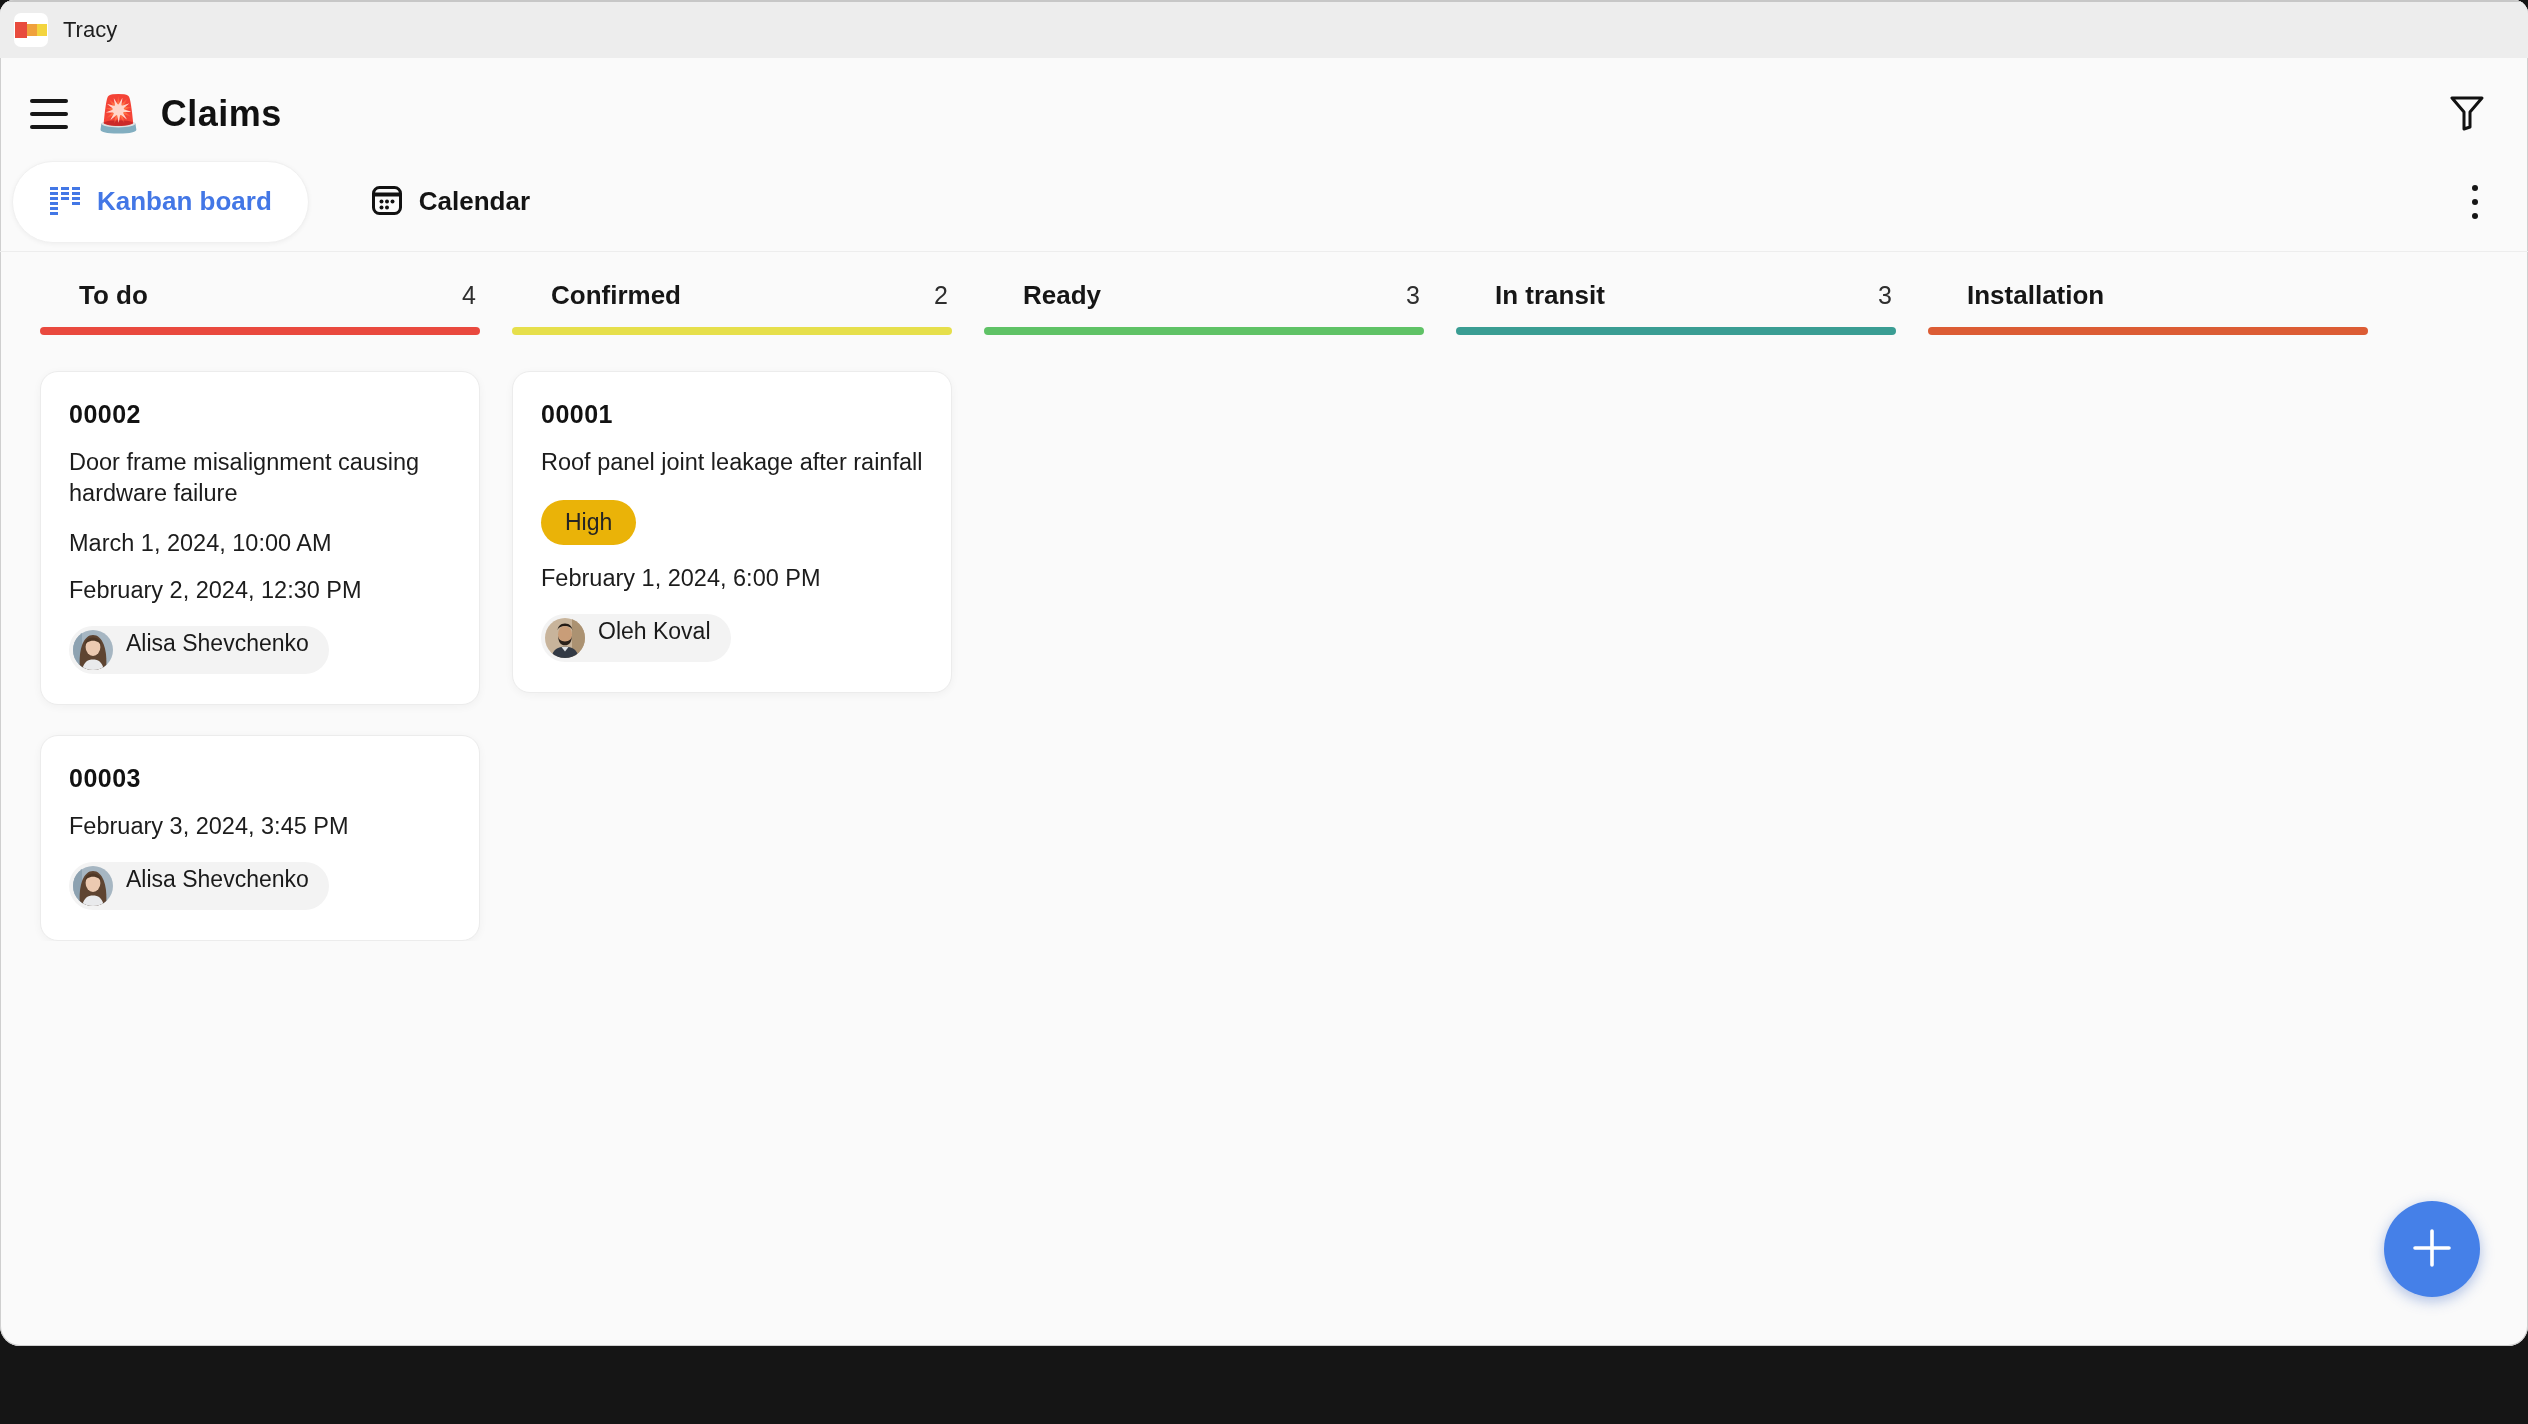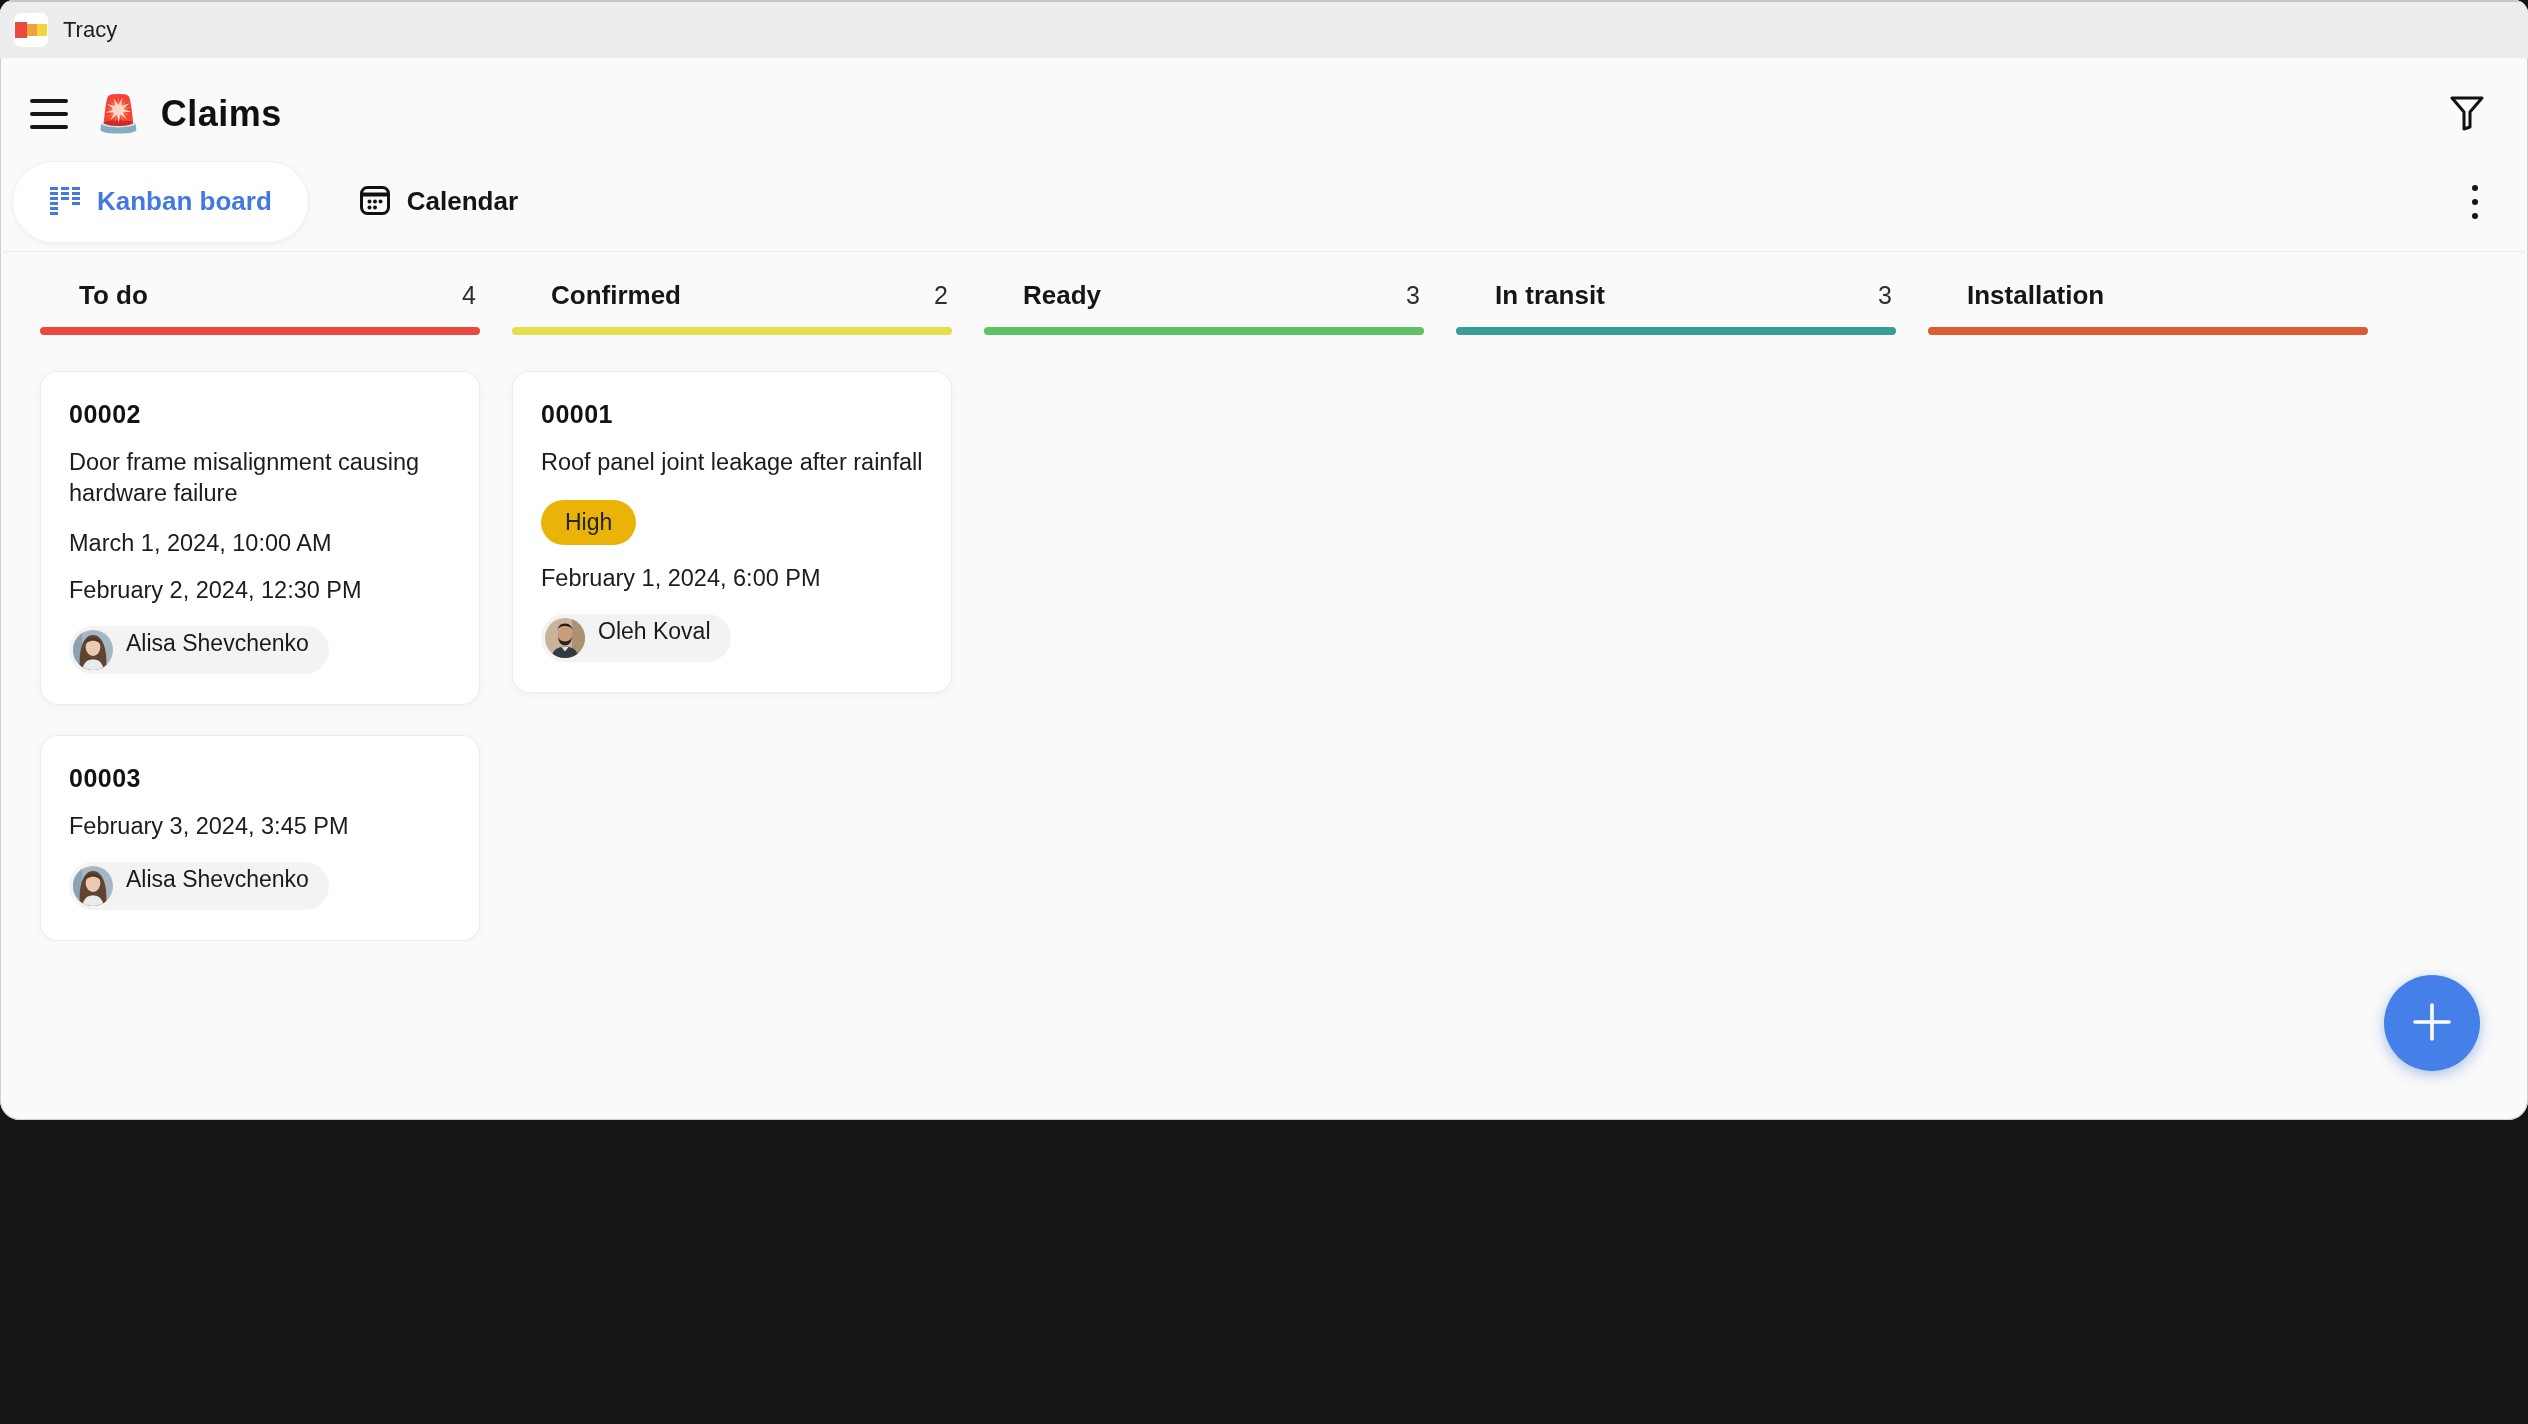--- a/index.html
+++ b/index.html
@@ -1,18 +1,18 @@
 <!DOCTYPE html>
 <html><head>
 <meta charset="utf-8">
 <style>
   * { margin:0; padding:0; box-sizing:border-box; }
   html,body { background:#151515; }
   body { font-family:"Liberation Sans", "DejaVu Sans", sans-serif; }
-  .stage { position:relative; width:2528px; height:1120px; background:#151515; overflow:hidden; }
+  .stage { position:relative; width:2528px; height:1346px; background:#151515; overflow:hidden; }
   .window { position:absolute; inset:0; background:#fafafa; border-radius:14px 14px 20px 20px;
             overflow:hidden; box-shadow:0 0 0 1px #cfcfcf inset; }
 
   
   .topbar { height:58px; background:#ededed; border-top:2px solid #c7c7c7;
             display:flex; align-items:center; padding-left:14px; }
   .favicon { width:34px; height:34px; background:#ffffff; border-radius:7px;
              display:flex; align-items:center; justify-content:center; gap:0; }
   .favicon .st1 { width:12px; height:16px; background:#e84b3d; }
   .favicon .st2 { width:10px; height:12px; background:#f0a13c; }
@@ -23,21 +23,21 @@
   .pageheader { display:flex; align-items:center; padding:26px 44px 8px 30px; height:94px; }
   .hamburger { width:38px; height:30px; display:flex; flex-direction:column; justify-content:space-between;
                cursor:pointer; background:none; border:none; }
   .hamburger span { display:block; height:4px; background:#161616; border-radius:2px; }
   .siren { font-size:36px; margin-left:28px; line-height:1; }
   .page-title { margin-left:20px; font-size:36px; font-weight:800; color:#111; letter-spacing:.5px; }
   .filter-btn { margin-left:auto; background:none; border:none; cursor:pointer; display:flex; }
 
   
   .tabbar { display:flex; align-items:center; padding:0 44px 0 12px; height:100px;
-            border-bottom:1px solid #ededed; }
+            border-bottom:1px solid #ededed;gap:12px; }
   .tab { display:flex; align-items:center; gap:16px; border:none; background:none; cursor:pointer; }
   .tab.active { background:#ffffff; border:1px solid #f0f0f0; border-radius:42px; height:82px;
                 padding:0 36px; box-shadow:0 1px 5px rgba(0,0,0,.05); }
   .tab.active .tab-label { color:#4377e6; }
   .tab.plain { margin-left:50px; }
   .tab-label { font-size:26px; font-weight:600; color:#141414; }
   .kebab-btn { margin-left:auto; background:none; border:none; cursor:pointer;
                display:flex; flex-direction:column; gap:8px; align-items:center; padding:6px; }
   .kebab-btn i { width:6px; height:6px; border-radius:50%; background:#161616; }
 

